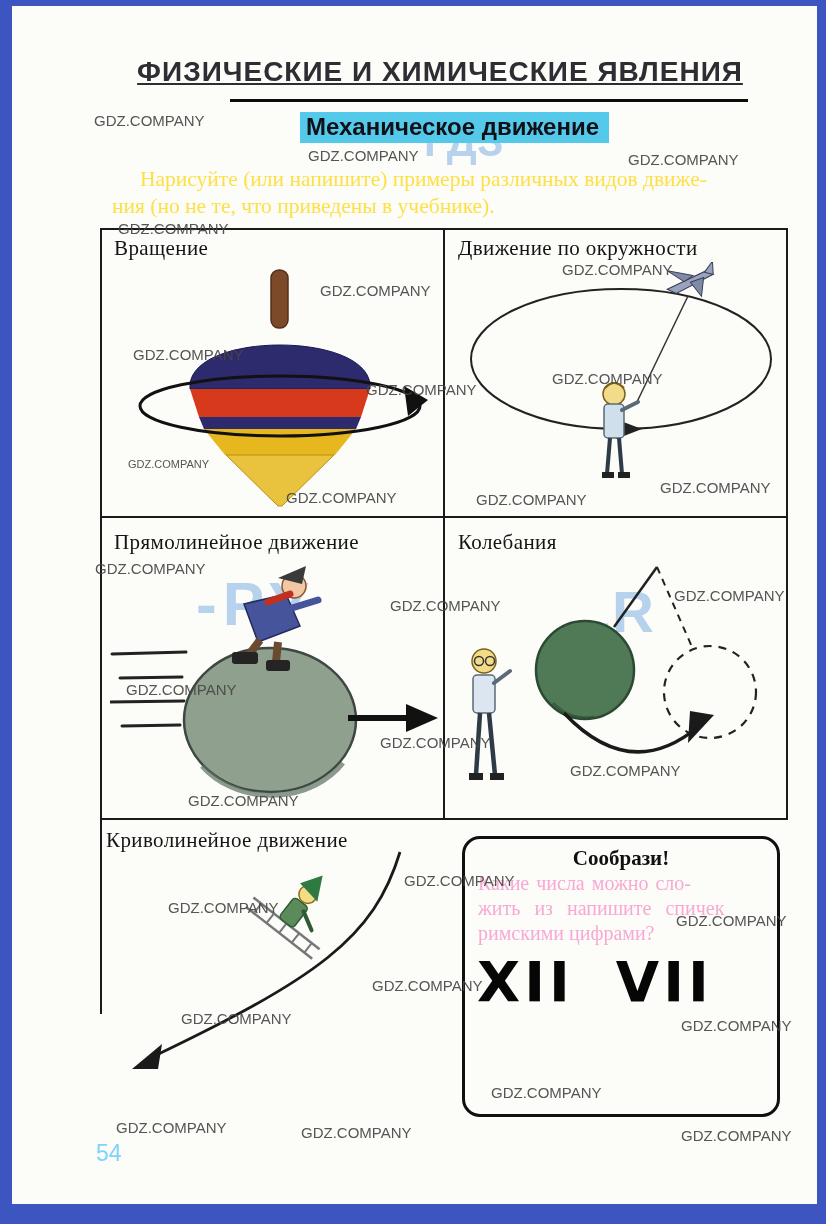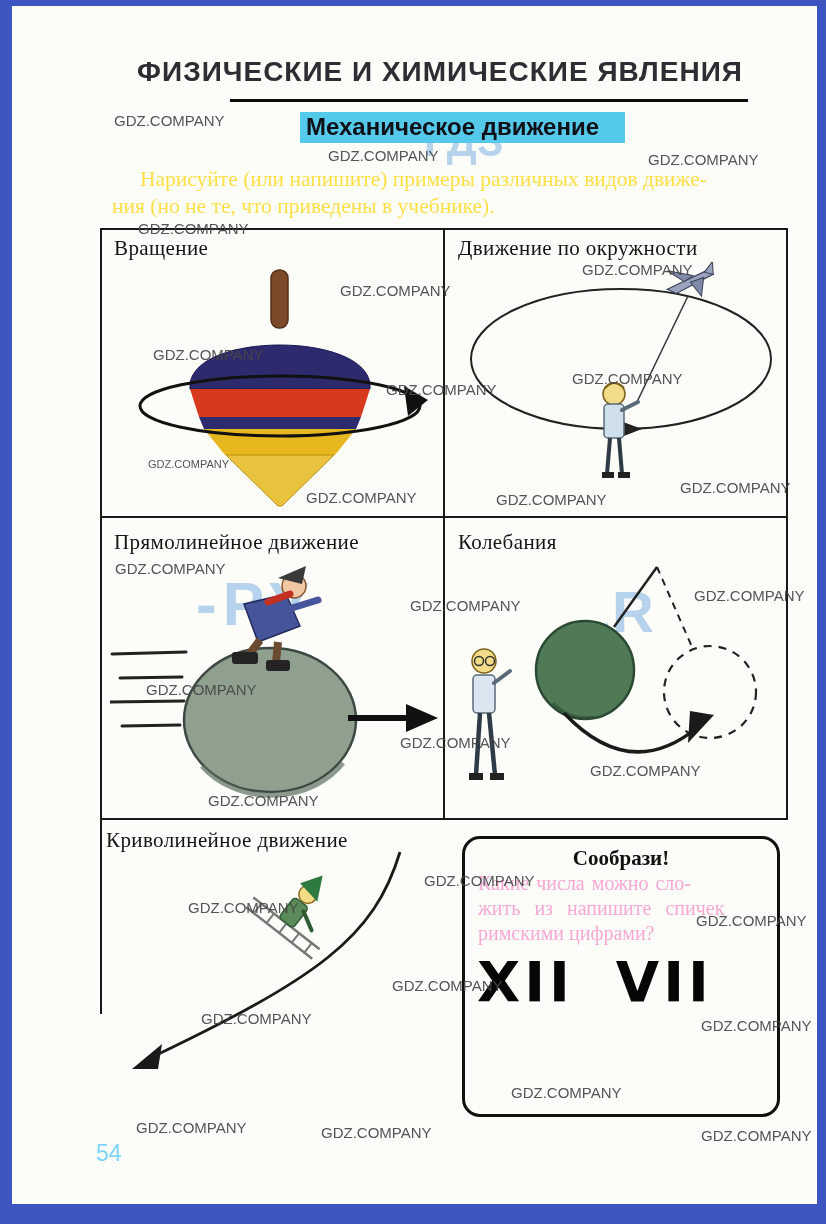--- a/index.html
+++ b/index.html
@@ -4,25 +4,25 @@
 <style>
   html,body { margin:0; padding:0; background:#888; }
   .page { position:relative; width:826px; height:1224px; overflow:hidden;
           background: var(--frame-blue, #3c55c0);
           font-family:"Liberation Serif", serif; }
   .paper { position:absolute; left:12px; top:6px; right:9px; bottom:20px;
            background:#fcfcf9; z-index:0; }
 
   .page-title { position:absolute; left:110px; top:56px; width:660px; text-align:center;
                 font:bold 28px "Liberation Sans", sans-serif; letter-spacing:1px;
-                color:#2d2d33; z-index:4; }
+                color:#2d2d33; z-index:4;text-decoration:underline; }
   .title-rule { position:absolute; left:230px; top:99px; width:518px; height:3px;
                 background:#0c0c0c; z-index:4; }
 
-  .subtitle { position:absolute; left:300px; top:112px; padding:1px 26px 2px 6px;
+  .subtitle { position:absolute; left:300px; top:112px; padding:1px 10px 2px 6px;
               font:bold 24px "Liberation Sans", sans-serif; color:#101018;
               background: var(--highlight-cyan, #55c9ea); z-index:3; }
 
   .ghost { position:absolute; font-family:"Liberation Sans", sans-serif; font-weight:bold;
            color:#b6d2ec; z-index:1; white-space:nowrap; }
 
   .instruction { position:absolute; left:112px; top:166px; width:662px;
                  font:21.5px/27px "Liberation Serif", serif; color:#fde047; z-index:4; }
   .instruction .ln1 { text-indent:28px; }
 
@@ -39,21 +39,21 @@
   .pz-title { text-align:center; font:bold 21px "Liberation Serif", serif; margin-top:7px;
               color:#101010; }
   .pz-line  { font:20px/25px "Liberation Serif", serif; padding:0 13px; color:#f9a8d4; }
   .ws1 { word-spacing:2px; }
   .ws2 { word-spacing:9px; }
   .pz-numerals { display:flex; gap:42px; padding-left:12px; margin-top:8px;
                  font-family:"DejaVu Sans", sans-serif; font-weight:800; font-size:56px;
                  line-height:1; letter-spacing:4px; color:#060606; }
 
   .wm { position:absolute; font:15px/1.2 "Liberation Sans", sans-serif; color:#474747;
-        opacity:.92; z-index:6; white-space:nowrap;margin-left:20px; }
+        opacity:.92; z-index:6; white-space:nowrap; }
 
   .page-number { position:absolute; left:96px; top:1140px;
                  font:23px "Liberation Sans", sans-serif; color:#7dd3fc; z-index:4;text-align:center; }
 </style>
 </head>
 <body>
 
 <div class="page">
   <div class="paper"></div>
 

